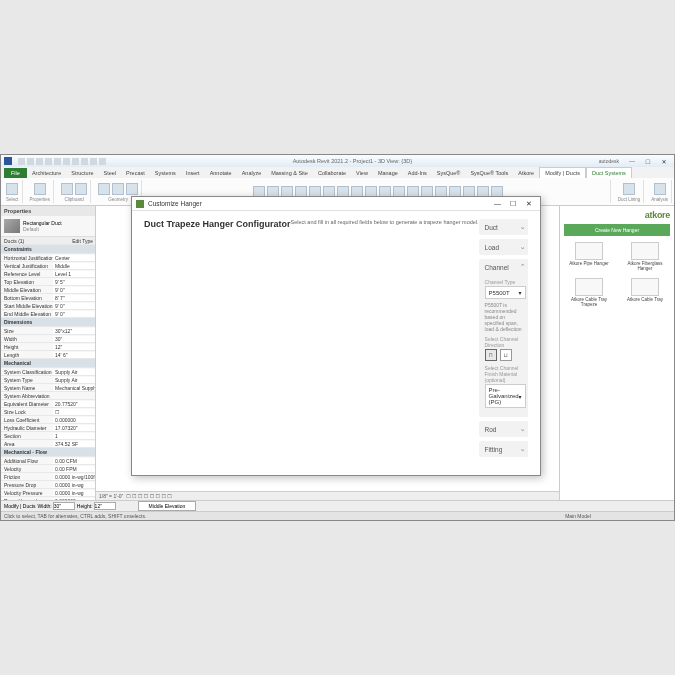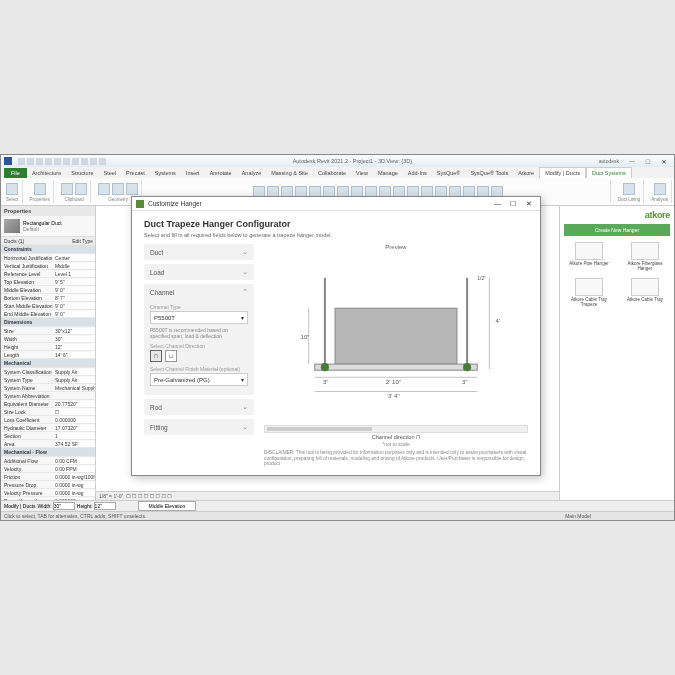--- a/index.html
+++ b/index.html
@@ -45,21 +45,21 @@
 .right-panel .thumb .lbl{font-size:4.5px;color:#444;text-align:center;line-height:1.1}
 .opts-row{display:flex;align-items:center;gap:2px;height:11px;background:#eee;border-top:1px solid #ccc;padding:0 3px;font-size:5px}
 .opts-row .fld{display:flex;align-items:center;gap:1px}
 .opts-row .fld input{width:22px;height:8px;font-size:5px;border:1px solid #aaa}
 .status{height:9px;background:#e4e4e4;border-top:1px solid #ccc;display:flex;align-items:center;padding:0 3px;font-size:5px;color:#555;justify-content:space-between}
 .modal{position:absolute;left:131px;top:196px;width:410px;height:280px;background:#fff;border:1px solid #888;box-shadow:2px 2px 8px rgba(0,0,0,0.25);display:flex;flex-direction:column;z-index:10}
 .modal-title{height:14px;display:flex;align-items:center;padding:0 4px;font-size:6.5px;color:#333;border-bottom:1px solid #e0e0e0}
 .modal-title .ico{width:8px;height:8px;background:#5a8a3a;margin-right:4px}
 .modal-title .sp{flex:1}
 .modal-title .btns span{width:14px;display:inline-block;text-align:center;font-size:7px;cursor:pointer}
-.modal-body{flex:1;display:flex;flex-direction:column;padding:8px 12px;overflow:hidden}
+.modal-body{flex:1;display:flex;flex-direction:row;padding:8px 12px;overflow:hidden}
 .modal-h1{font-size:9px;font-weight:600;color:#333;margin-bottom:3px}
 .modal-sub{font-size:5.5px;color:#666;margin-bottom:6px}
 .modal-main{flex:1;display:flex;gap:10px;overflow:hidden}
 .modal-left{width:110px;display:flex;flex-direction:column;gap:4px}
 .acc{background:#f2f2f2;border-radius:2px}
 .acc-hdr{padding:4px 6px;font-size:6.5px;color:#555;display:flex;justify-content:space-between;align-items:center;cursor:pointer}
 .acc-hdr .chev{font-size:7px;color:#888}
 .acc-body{padding:4px 6px 6px 6px;font-size:5.5px;color:#666}
 .acc-body .lbl{font-size:5px;color:#999;margin-bottom:1px}
 .acc-body .sel{background:#fff;border:1px solid #ccc;padding:2px 3px;font-size:6px;color:#333;display:flex;justify-content:space-between;align-items:center;margin-bottom:3px}

